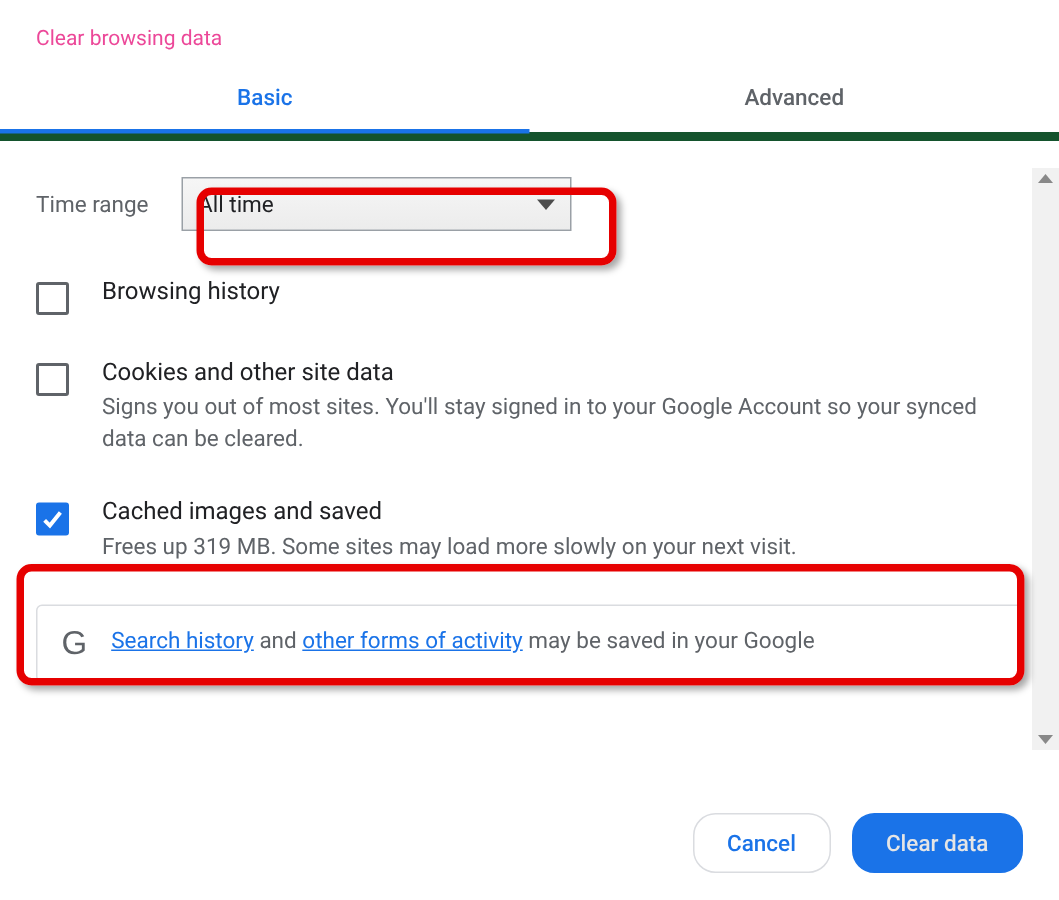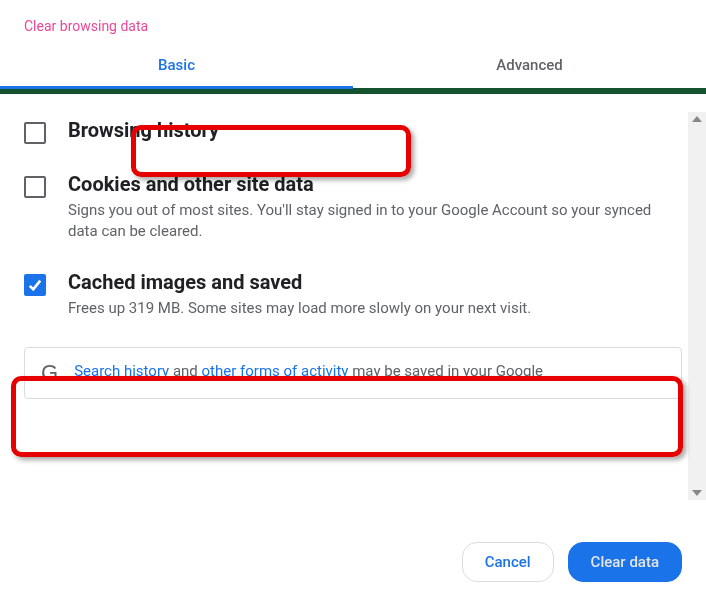--- a/index.html
+++ b/index.html
@@ -128,23 +128,22 @@
     align-items:center;
     justify-content:center;
   }
   .chk.checked {
     background:#1a73e8;
     border-color:#1a73e8;
   }
   .chk.checked svg { display:block; }
   .chk svg { display:none; width:14px;height:14px;stroke:#fff;stroke-width:3;fill:none;}
   .opt-text .ttl {
-    font-size: 20px;
+    font-size: 16px;
     color:#202124;
-    font-weight:bold;
   }
   .opt-text .desc {
     font-size: 15px;
     color:#5f6368;
     margin-top:4px;
     line-height:1.4;
   }
   .highlight {
     border: 5px solid #e60000;
     border-radius: 10px;
@@ -213,20 +212,29 @@
 
   <div class="dialog-title">Clear browsing data</div>
 
   <div class="tabs">
     <div class="tab active">Basic</div>
     <div class="tab">Advanced</div>
   </div>
 
   <div class="body-scroll">
 
+    <div class="row-time">
+      <div class="label">Time range</div>
+      <div class="select-wrap">
+        <div class="select-box">
+          <span>All time</span>
+          <span class="select-caret"></span>
+        </div>
+      </div>
+    </div>
 
     <div class="opt-row">
       <div class="chk">
         
       </div>
       <div class="opt-text">
         <div class="ttl">Browsing history</div>
       </div>
     </div>
 

